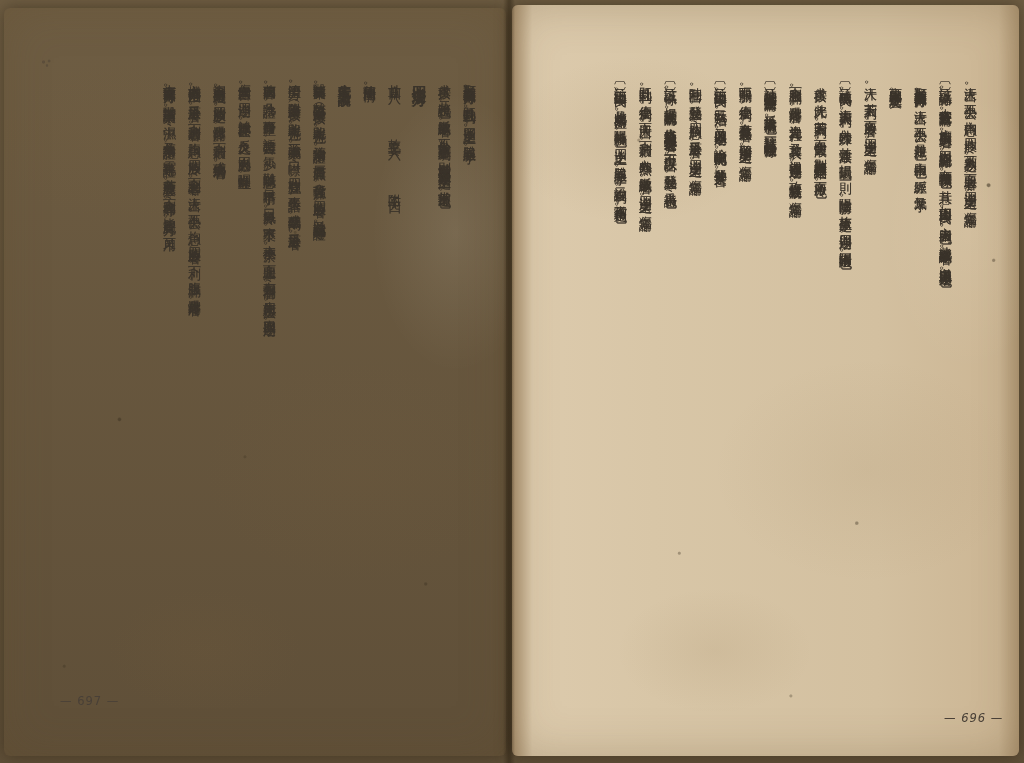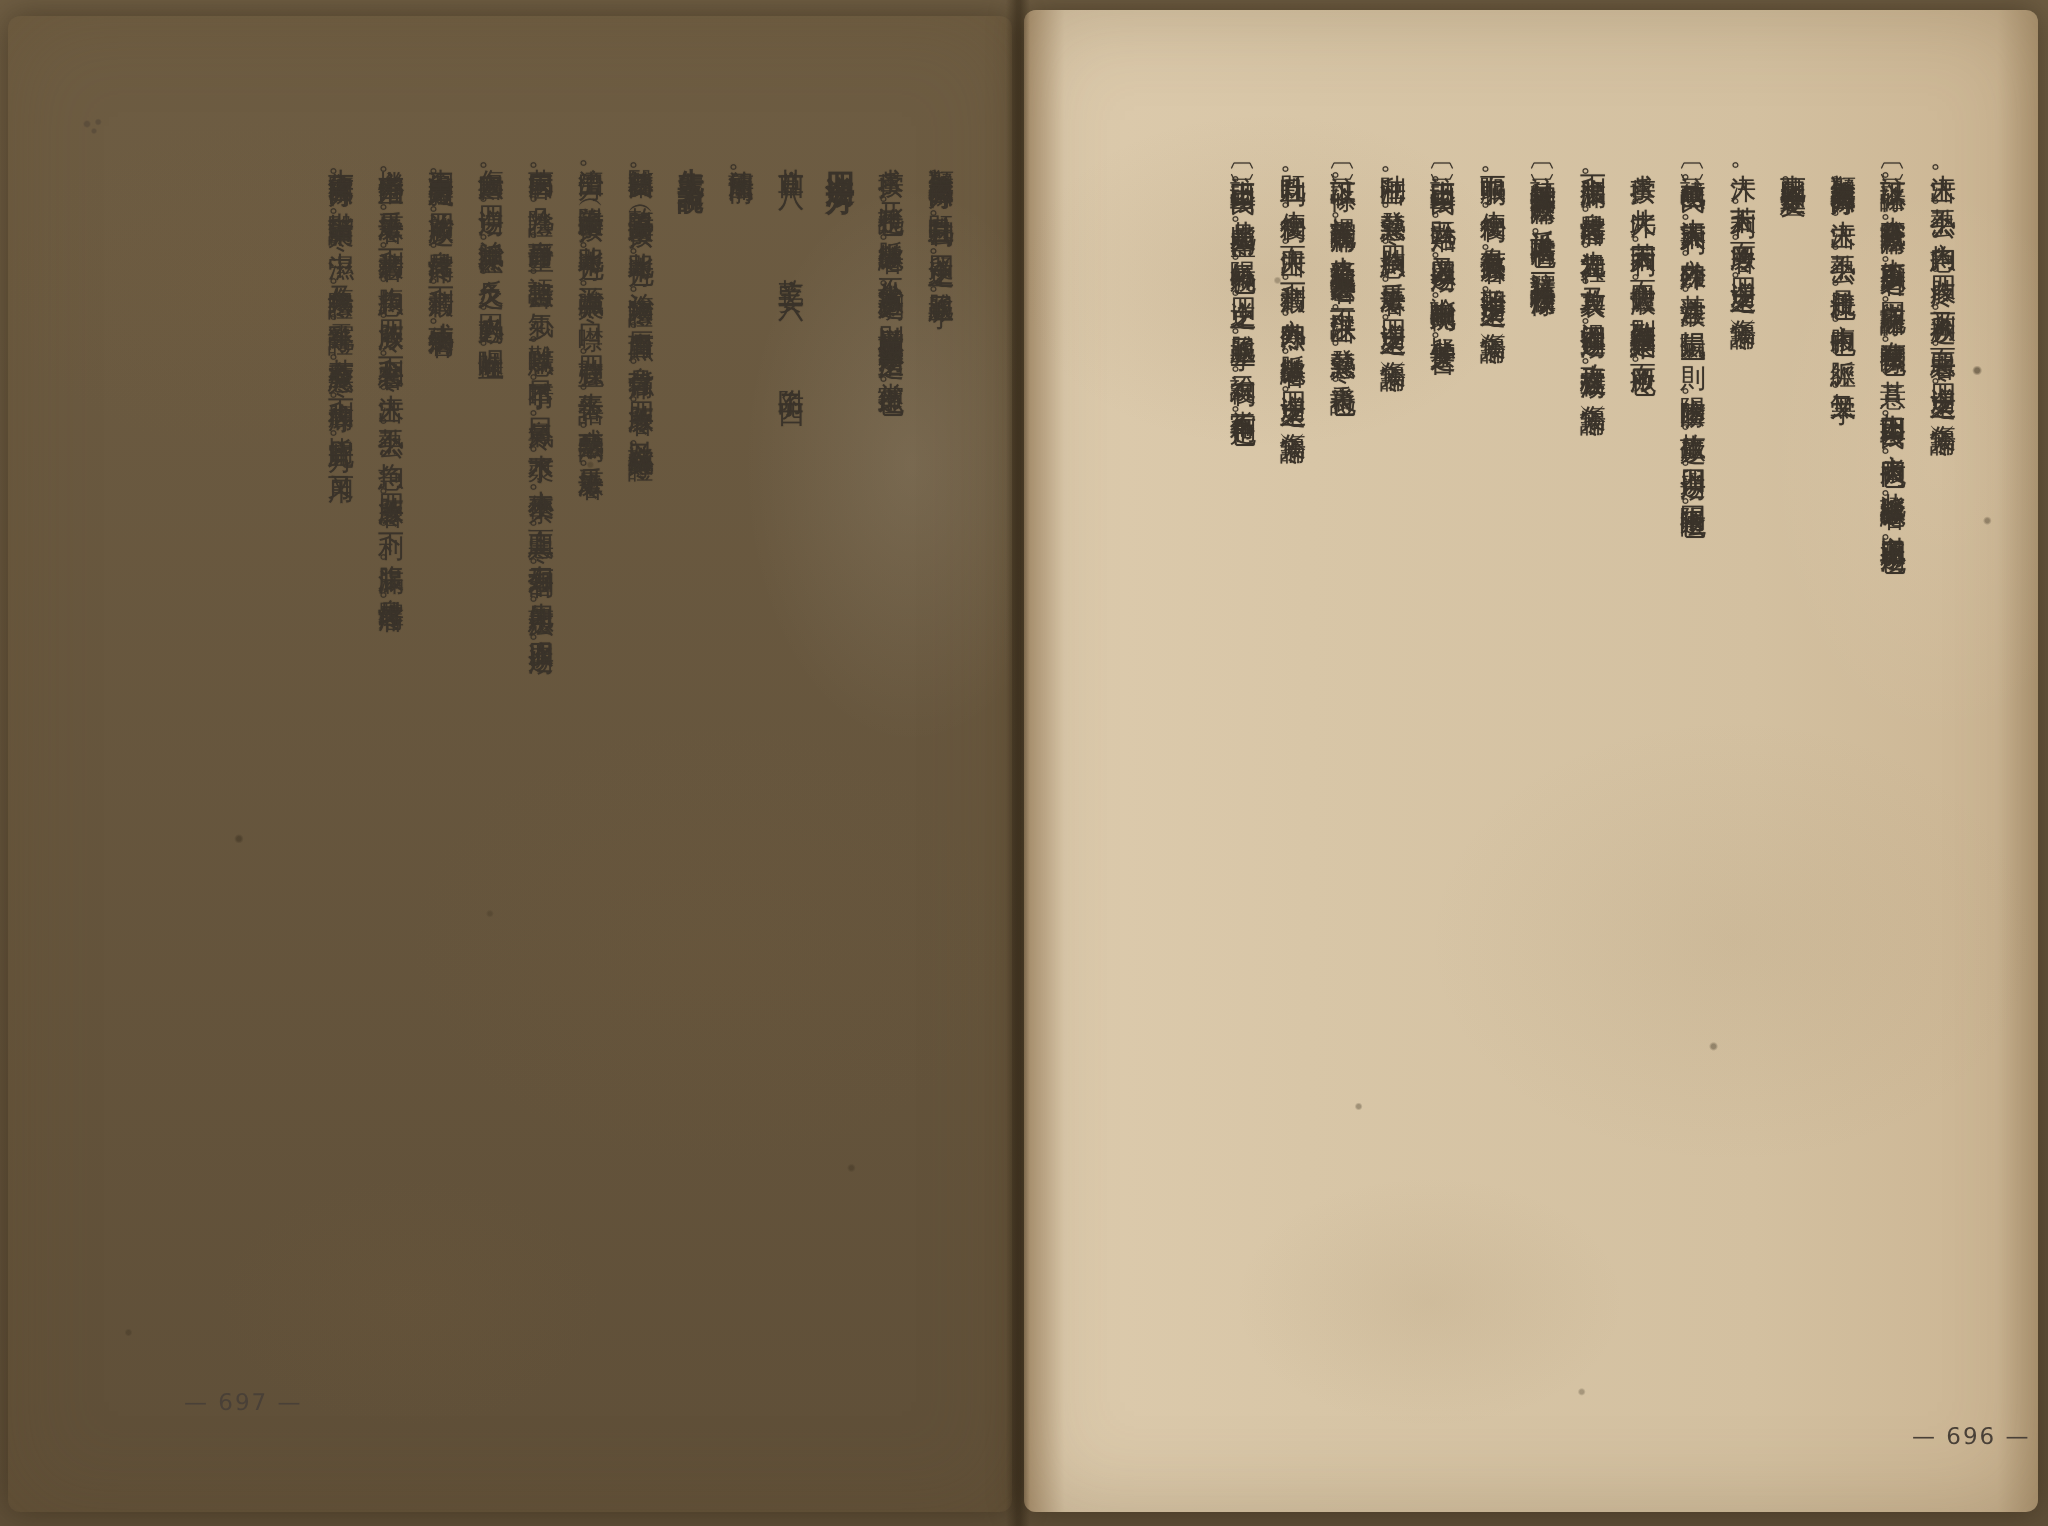--- a/index.html
+++ b/index.html
@@ -65,24 +65,24 @@
   .p0{padding-top:0;}
   .p1{padding-top:18px;}   
   .p2{padding-top:34px;}   
   .p3{padding-top:46px;}   
   .h1{font-weight:bold;font-size:14.5px;letter-spacing:2px;}
   .h2{font-weight:bold;font-size:13px;letter-spacing:2px;}
   .drugs{letter-spacing:2px;}
   .pagenum{
     position:absolute;writing-mode:horizontal-tb;
     font-family:"DejaVu Sans","Liberation Sans",sans-serif;
-    font-size:11.5px;color:#494037;letter-spacing:1px;white-space:nowrap;margin-left:32px;
+    font-size:11.5px;color:#494037;letter-spacing:1px;white-space:nowrap;
   }
   .page-left  .pagenum{left:56px;top:686px;}
-  .page-right .pagenum{left:412px;top:706px;}
+  .page-right .pagenum{left:432px;top:706px;font-style:italic;}
   .smudge{
     position:absolute;left:36px;top:50px;width:14px;height:10px;opacity:.45;
     background:
       radial-gradient(circle at 25% 40%, #4a4034 0 1.2px, transparent 2px),
       radial-gradient(circle at 65% 30%, #4a4034 0 1px, transparent 1.8px),
       radial-gradient(circle at 50% 75%, #4a4034 0 .9px, transparent 1.6px);
   }
   .gutter{
     position:absolute;left:503px;top:0;width:12px;height:763px;
     background:linear-gradient(90deg,rgba(40,30,16,0) 0%,rgba(40,30,16,.45) 45%,rgba(40,30,16,.45) 60%,rgba(40,30,16,0) 100%);

